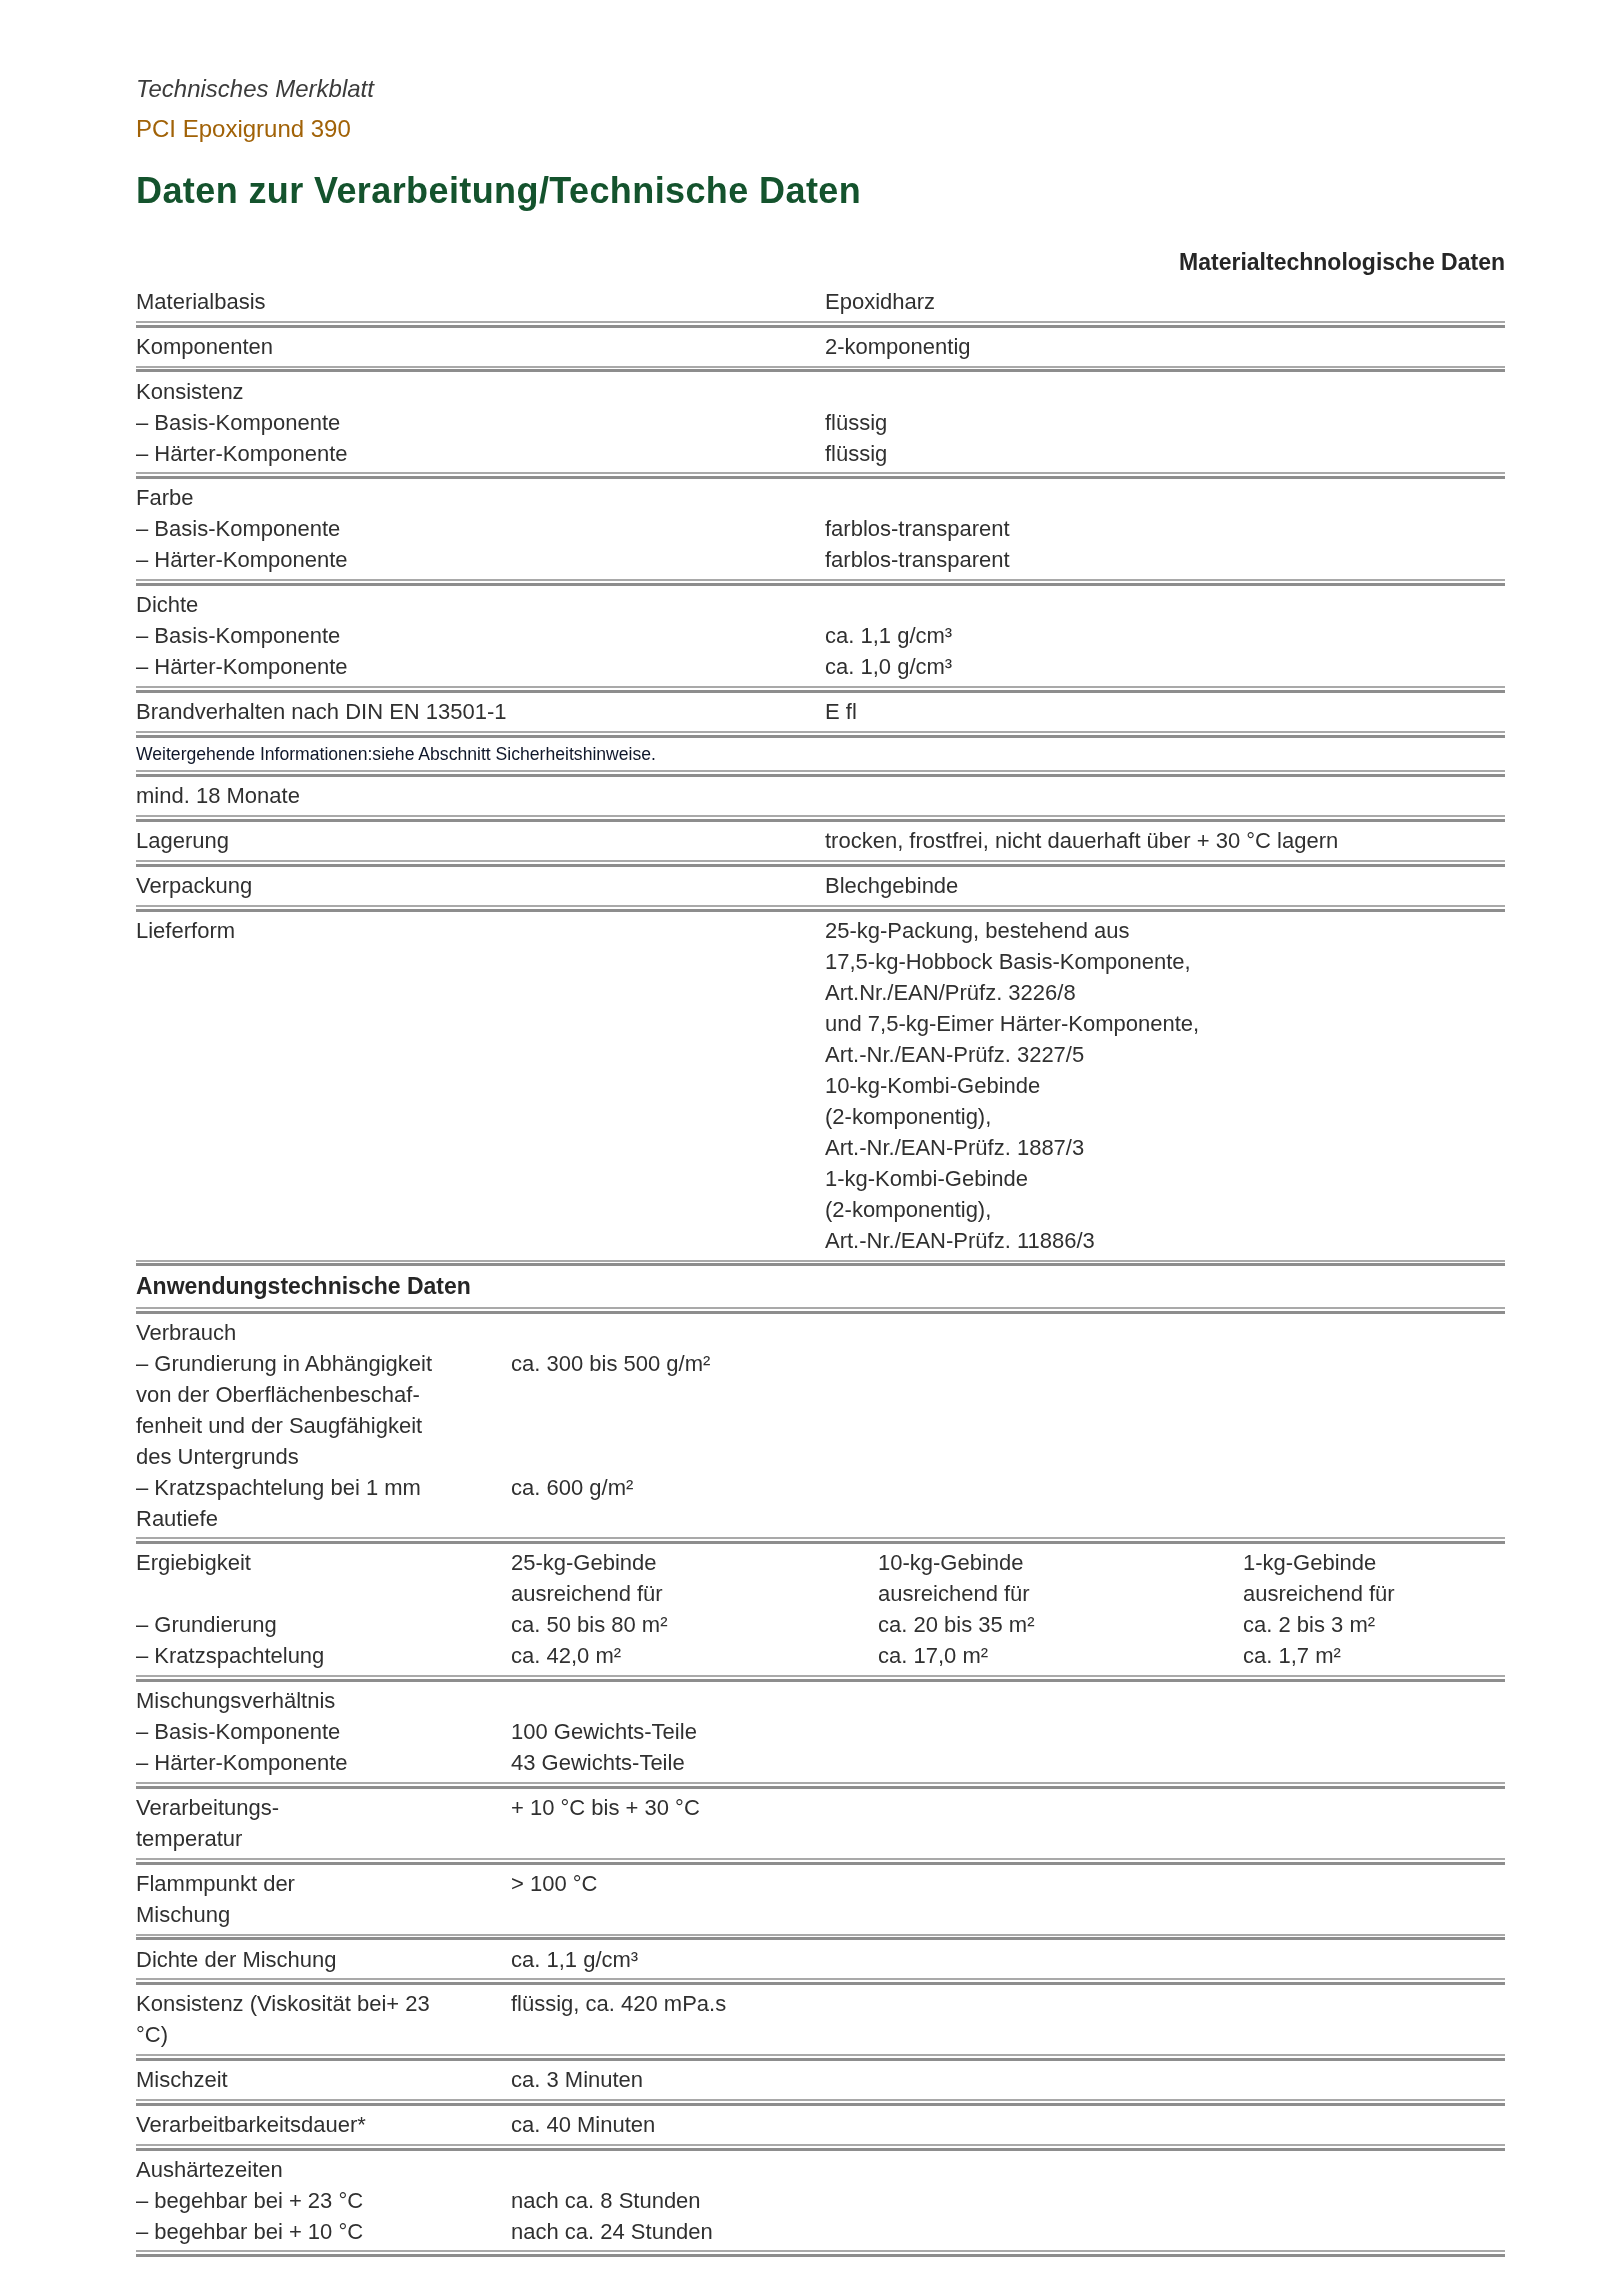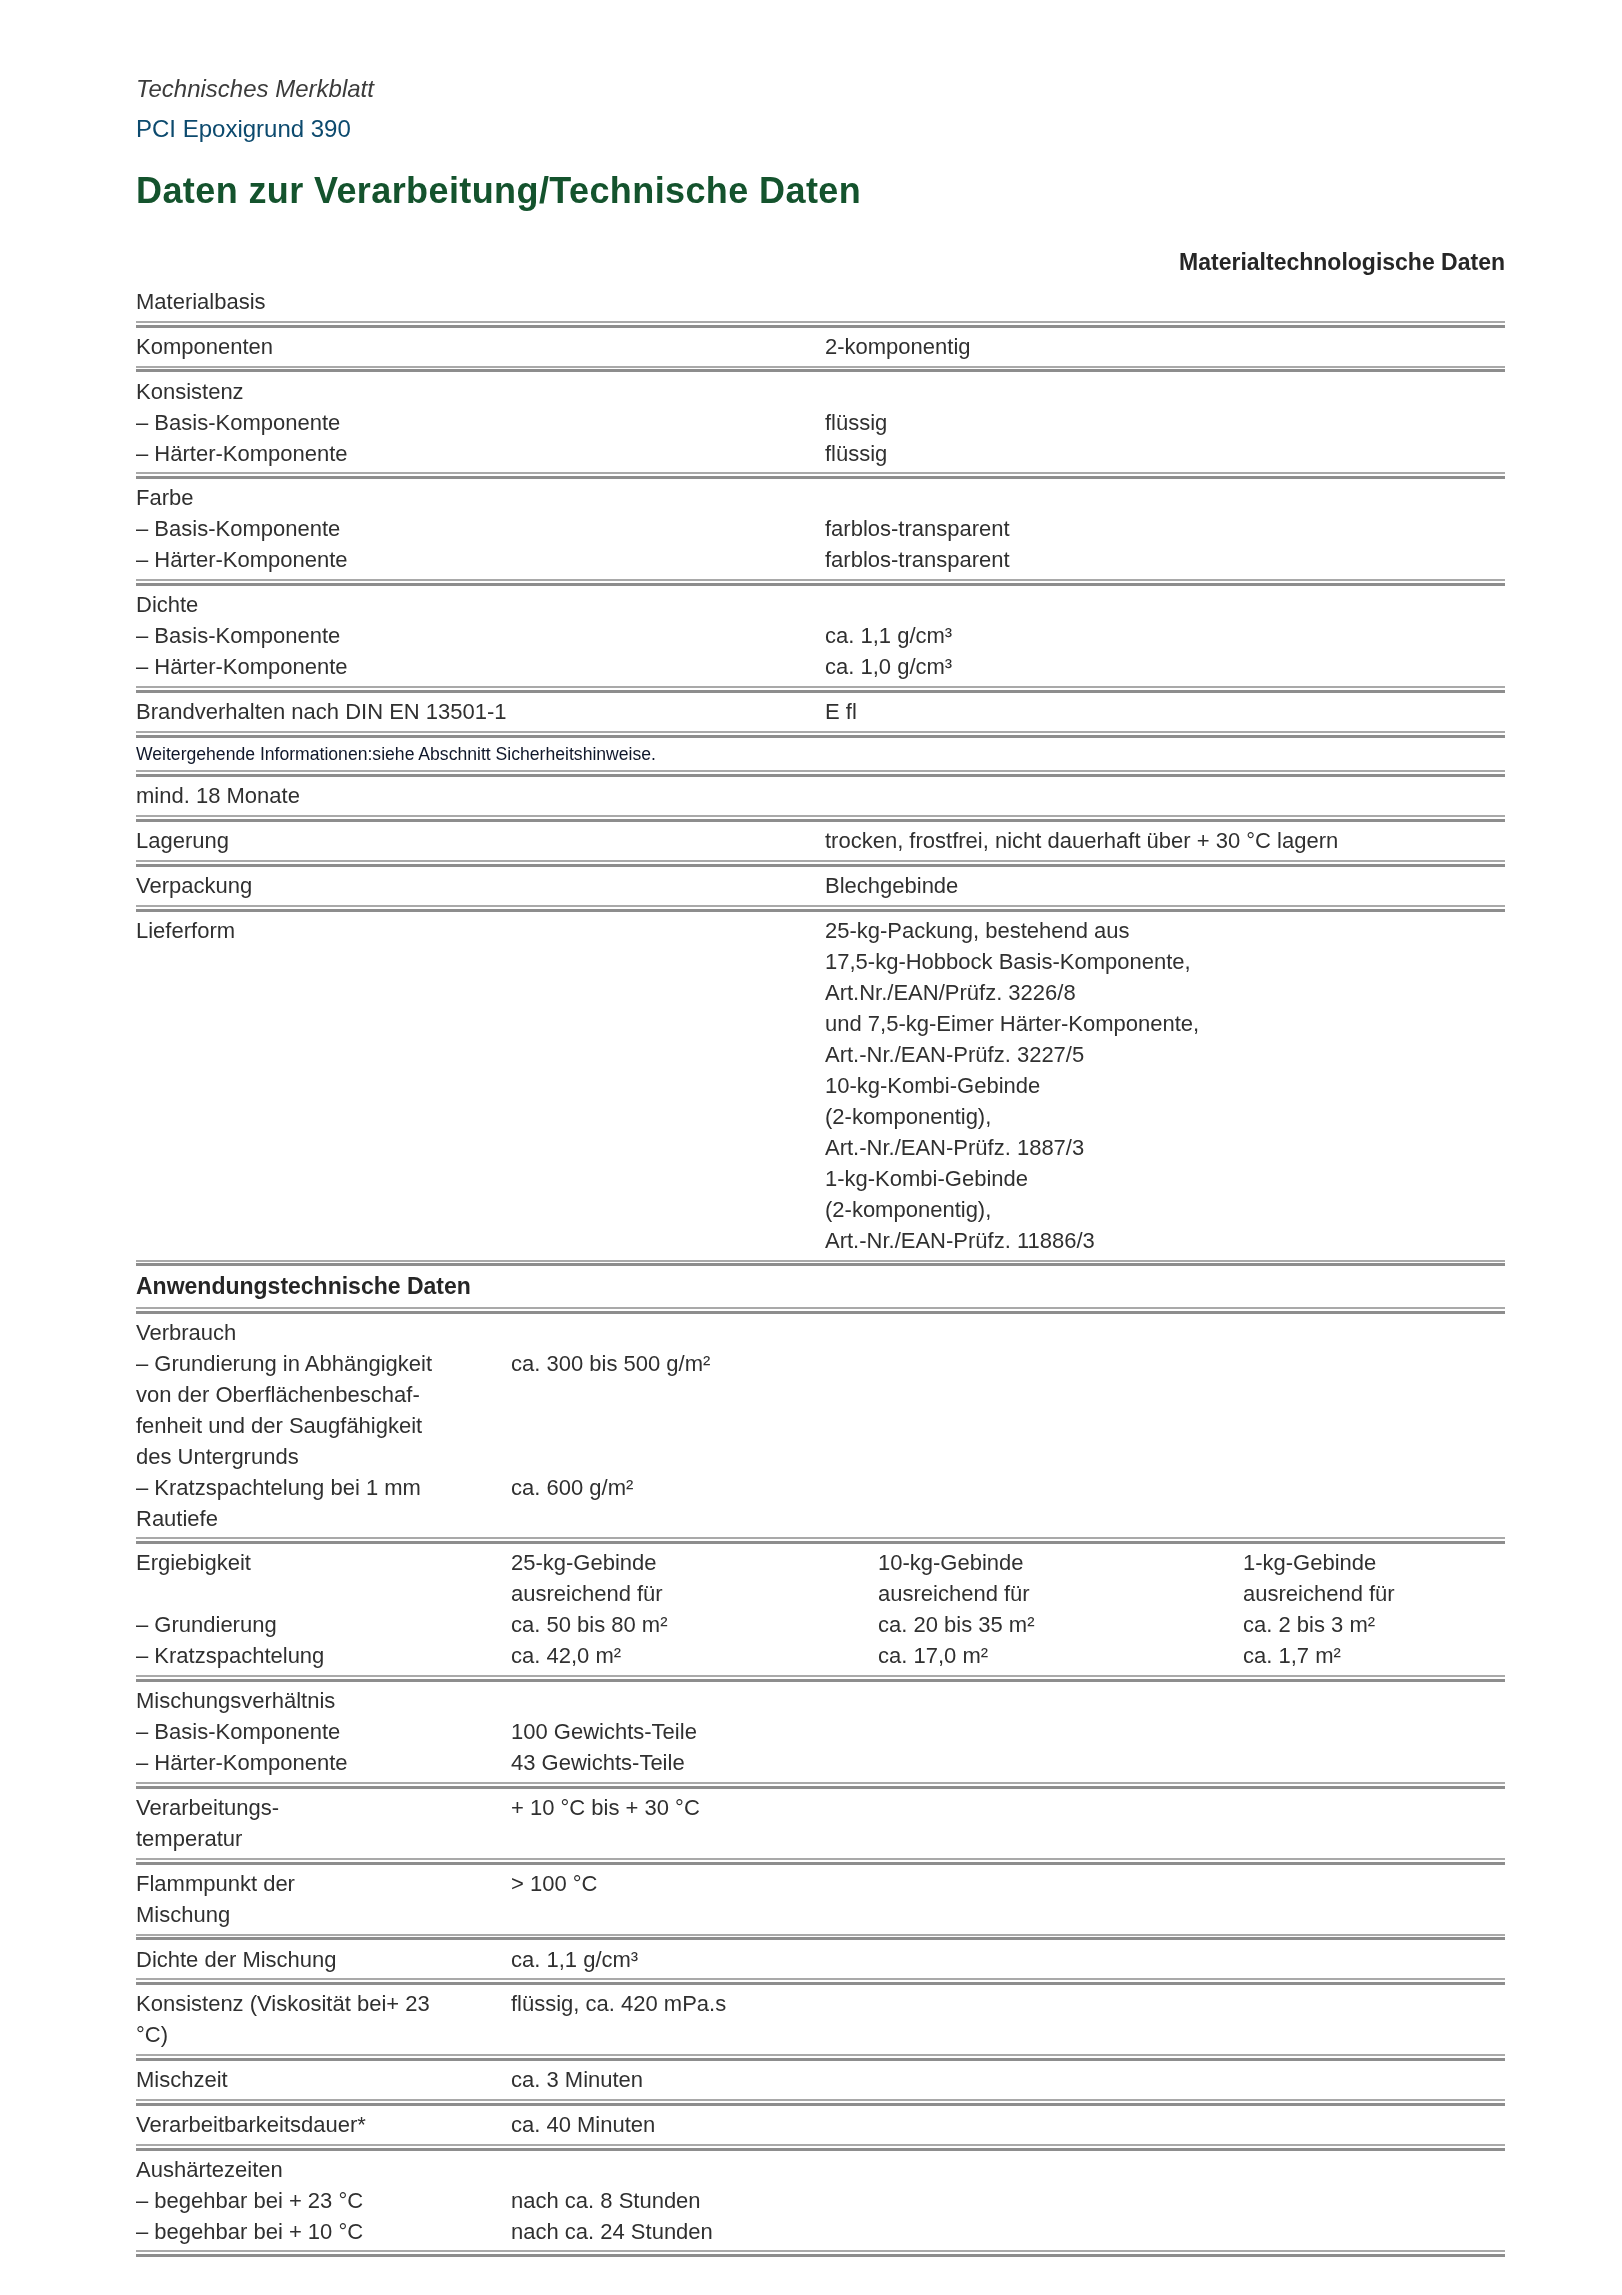--- a/index.html
+++ b/index.html
@@ -20,21 +20,21 @@
   }
   .eyebrow {
     font-size: 24px;
     line-height: 27.5px;
     color: #3c3c3c;
     font-style: italic;
   }
   .product {
     font-size: 24px;
     line-height: 27.5px;
-    color: #0c4a6e;
+    color: #a16207;
     margin-top: 12.2px;
   }
   .doc-title {
     font-size: 36px;
     line-height: 41px;
     font-weight: bold;
     color: #14532d;
     margin-top: 27.5px;
     letter-spacing: 0.4px;
   }
@@ -78,20 +78,21 @@
 <div class="page">
   <div class="content">
     <div class="eyebrow">Technisches Merkblatt</div>
     <div class="product">PCI Epoxigrund 390</div>
     <div class="doc-title">Daten zur Verarbeitung/Technische Daten</div>
     <div id="tables">
         <div class="section-heading first">Materialtechnologische Daten</div>
         <div class="group">
           <div class="line grid-two-col">
             <div class="cell">Materialbasis</div>
+            <div class="cell wrapok">Epoxidharz</div>
           </div>
         </div>
         <div class="divider"></div>
         <div class="group">
           <div class="line grid-two-col">
             <div class="cell">Komponenten</div>
             <div class="cell wrapok">2-komponentig</div>
           </div>
         </div>
         <div class="divider"></div>

